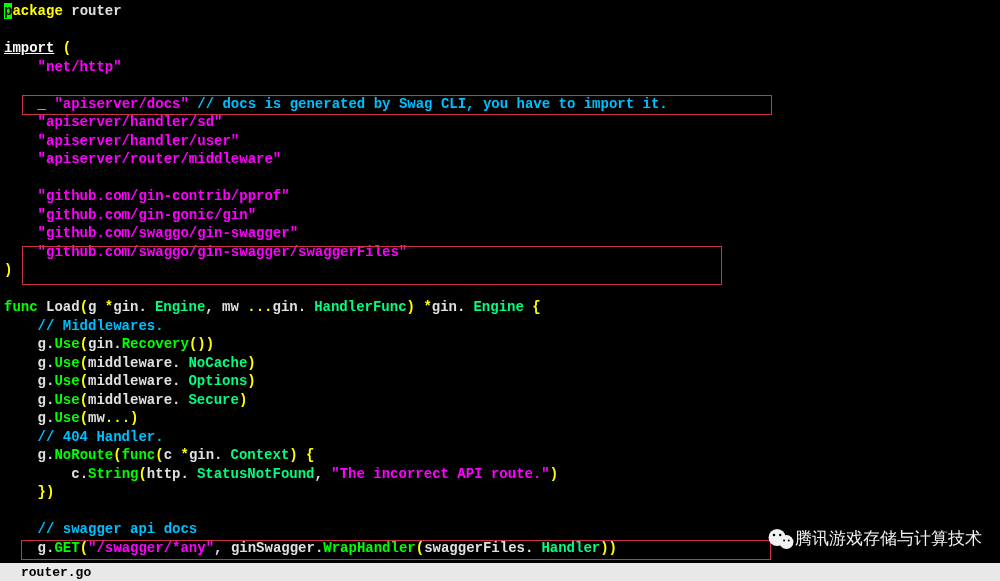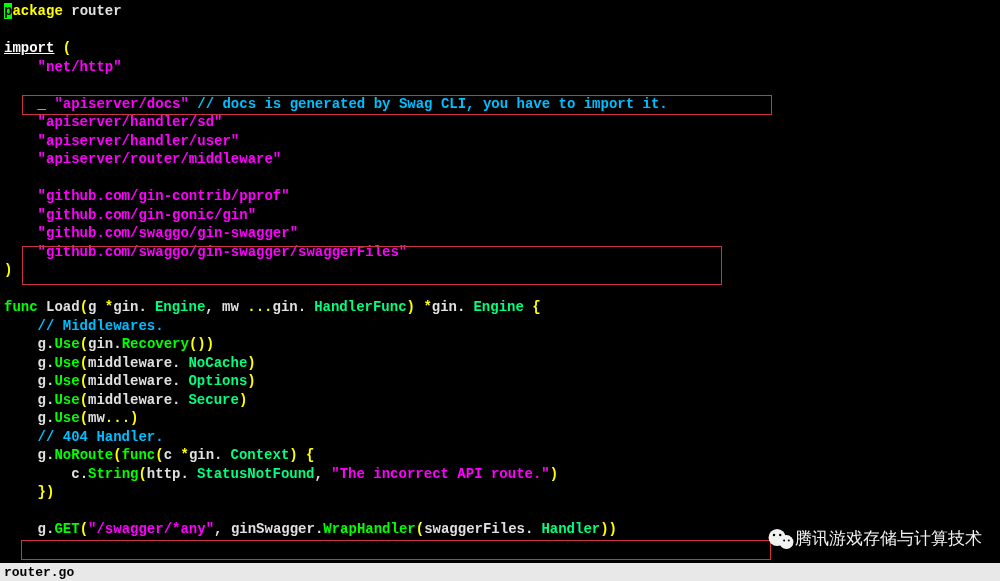--- a/index.html
+++ b/index.html
@@ -49,21 +49,21 @@
   .box2 { left: 22px; top: 246px; width: 700px; height: 39px; }
   .box3 { left: 21px; top: 540px; width: 750px; height: 20px; }
 
   .status-bar {
     position: absolute;
     bottom: 0;
     left: 0;
     right: 0;
     background: #e8e8e8;
     color: #000;
-    padding: 1px 4px;
+    padding: 1px 21px;
     font-size: 13px;
     height: 18px;
     font-weight: bold;
   }
 
   .watermark {
     position: absolute;
     right: 18px;
     bottom: 30px;
     display: flex;
@@ -108,20 +108,21 @@
 <div class="line"><span>    </span><span class="ident">g</span><span class="dot">.</span><span class="method">Use</span><span class="paren">(</span><span class="ident">gin</span><span class="dot">.</span><span class="method">Recovery</span><span class="paren">())</span></div>
 <div class="line"><span>    </span><span class="ident">g</span><span class="dot">.</span><span class="method">Use</span><span class="paren">(</span><span class="ident">middleware</span><span class="dot">.</span><span class="type">NoCache</span><span class="paren">)</span></div>
 <div class="line"><span>    </span><span class="ident">g</span><span class="dot">.</span><span class="method">Use</span><span class="paren">(</span><span class="ident">middleware</span><span class="dot">.</span><span class="type">Options</span><span class="paren">)</span></div>
 <div class="line"><span>    </span><span class="ident">g</span><span class="dot">.</span><span class="method">Use</span><span class="paren">(</span><span class="ident">middleware</span><span class="dot">.</span><span class="type">Secure</span><span class="paren">)</span></div>
 <div class="line"><span>    </span><span class="ident">g</span><span class="dot">.</span><span class="method">Use</span><span class="paren">(</span><span class="ident">mw</span><span class="ellipsis">...</span><span class="paren">)</span></div>
 <div class="line"><span>    </span><span class="comment">// 404 Handler.</span></div>
 <div class="line"><span>    </span><span class="ident">g</span><span class="dot">.</span><span class="method">NoRoute</span><span class="paren">(</span><span class="kw-func">func</span><span class="paren">(</span><span class="ident">c </span><span class="star">*</span><span class="ident">gin</span><span class="dot">.</span><span class="type">Context</span><span class="paren">)</span><span class="brace"> {</span></div>
 <div class="line"><span>        </span><span class="ident">c</span><span class="dot">.</span><span class="method">String</span><span class="paren">(</span><span class="ident">http</span><span class="dot">.</span><span class="type">StatusNotFound</span><span class="comma">, </span><span class="string">"The incorrect API route."</span><span class="paren">)</span></div>
 <div class="line"><span>    </span><span class="brace">})</span></div>
 <div class="line"> </div>
+<div class="line"><span>    </span><span class="comment">// swagger api docs</span></div>
 <div class="line"><span>    </span><span class="ident">g</span><span class="dot">.</span><span class="method">GET</span><span class="paren">(</span><span class="string">"/swagger/*any"</span><span class="comma">, </span><span class="ident">ginSwagger</span><span class="dot">.</span><span class="method">WrapHandler</span><span class="paren">(</span><span class="ident">swaggerFiles</span><span class="dot">.</span><span class="type">Handler</span><span class="paren">))</span></div>
 
 <div class="highlight-box box1"></div>
 <div class="highlight-box box2"></div>
 <div class="highlight-box box3"></div>
 
 </div>
 
 <div class="status-bar">
   <span>router.go</span>

